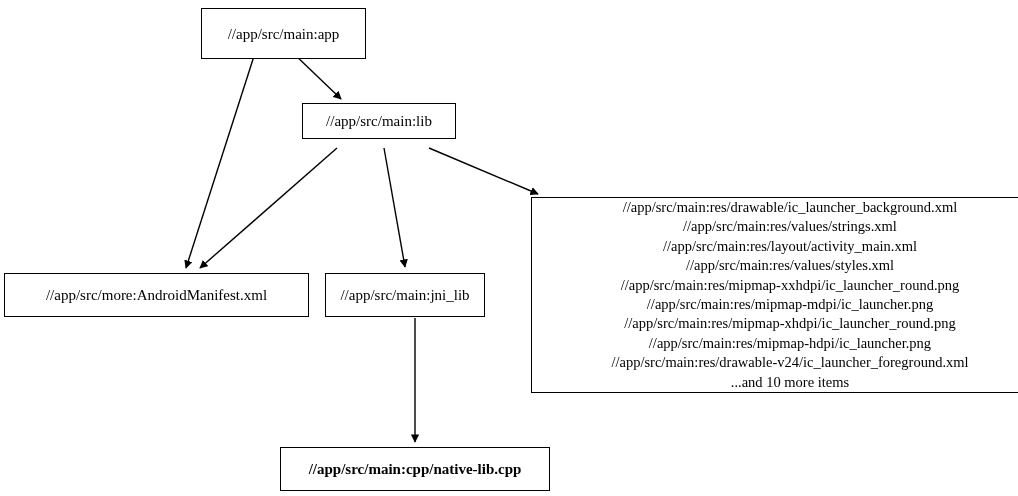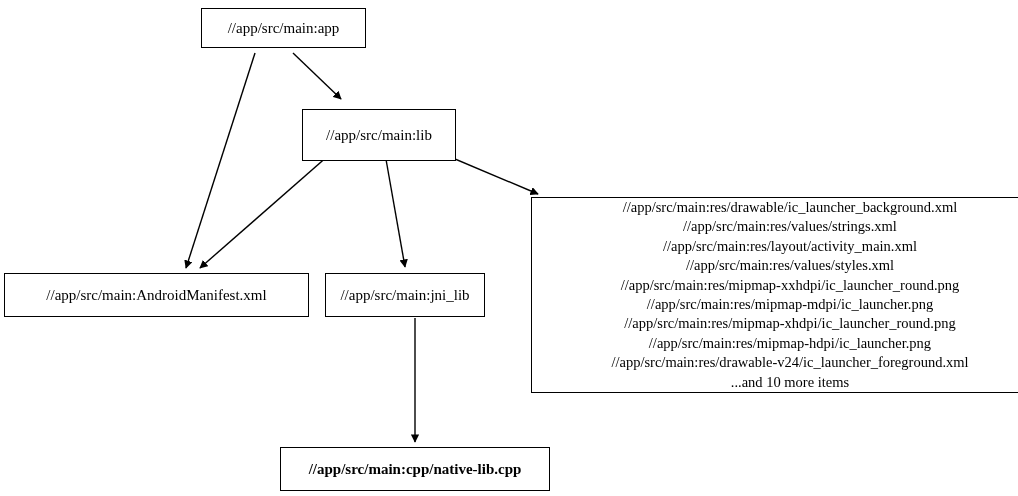--- a/index.html
+++ b/index.html
@@ -78,30 +78,30 @@
 
     <g>
       <path d="M 429 148 L 538 194" stroke="#000000" stroke-width="1.4" fill="none" marker-end="url(#arrow)"></path>
     </g>
 
     <g>
       <path d="M 415 318 L 415 442" stroke="#000000" stroke-width="1.4" fill="none" marker-end="url(#arrow)"></path>
     </g>
   </svg>
 
-  <div class="node" style="left:201px; top:8px; width:165px; height:40px;">
+  <div class="node" style="left:201px; top:8px; width:165px; height:51px;">
     <span class="node-label">//app/src/main:app</span>
   </div>
 
-  <div class="node" style="left:302px; top:109px; width:154px; height:52px;">
+  <div class="node" style="left:302px; top:103px; width:154px; height:36px;">
     <span class="node-label">//app/src/main:lib</span>
   </div>
 
   <div class="node" style="left:4px; top:273px; width:305px; height:44px;">
-    <span class="node-label">//app/src/main:AndroidManifest.xml</span>
+    <span class="node-label">//app/src/more:AndroidManifest.xml</span>
   </div>
 
   <div class="node" style="left:325px; top:273px; width:160px; height:44px;">
     <span class="node-label">//app/src/main:jni_lib</span>
   </div>
 
   <div class="node node-multiline" style="left:531px; top:197px; width:518px; height:196px;">
     <span class="node-label">//app/src/main:res/drawable/ic_launcher_background.xml
 //app/src/main:res/values/strings.xml
 //app/src/main:res/layout/activity_main.xml

